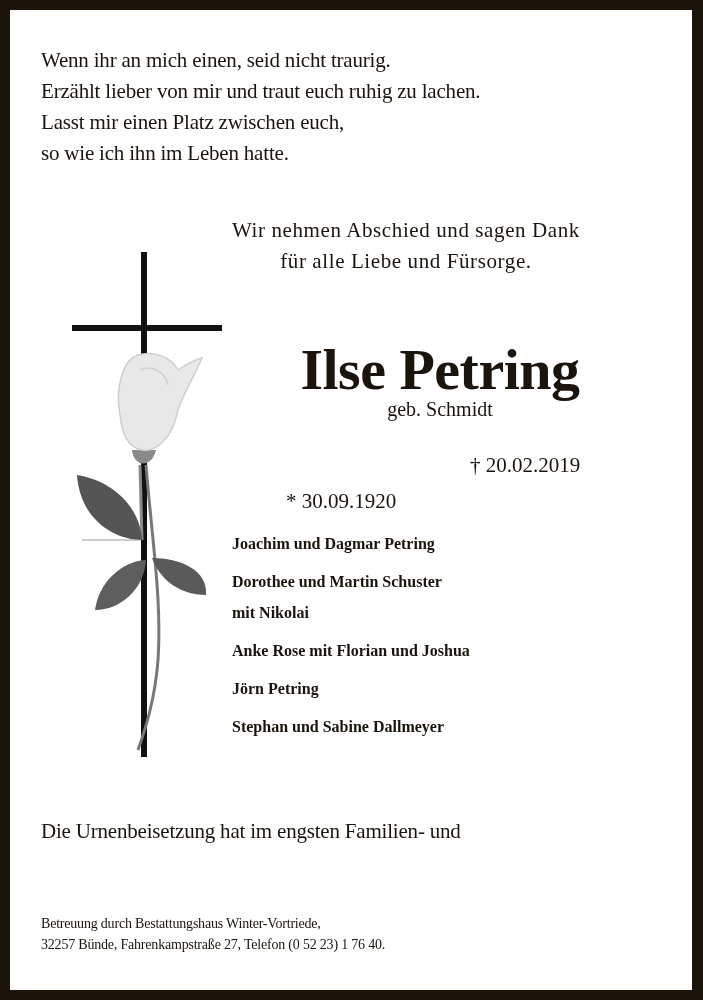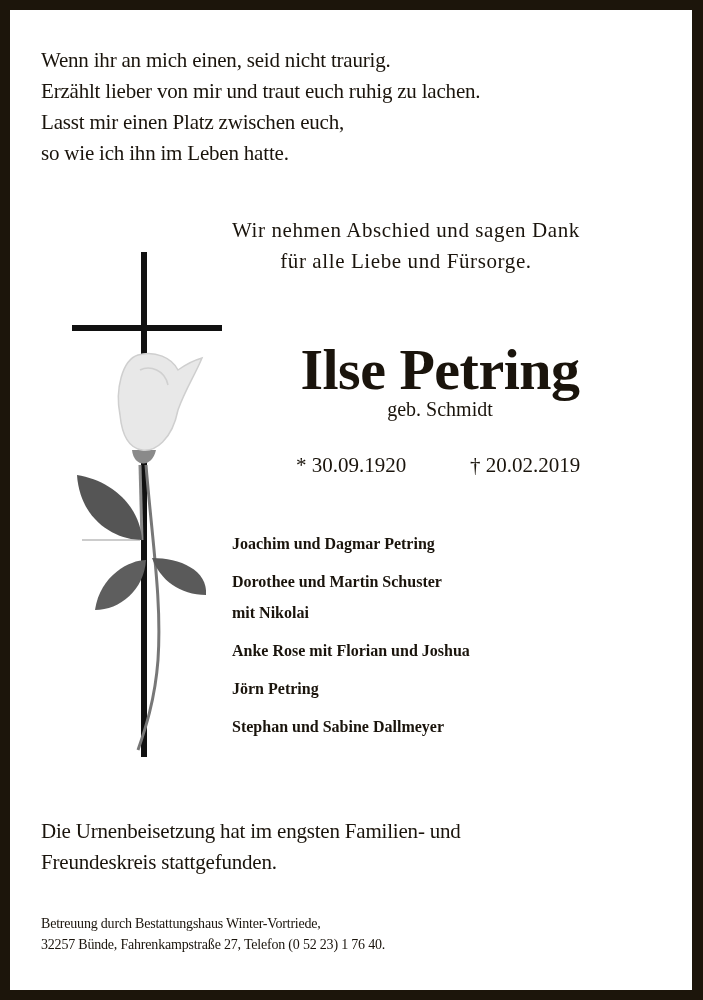--- a/index.html
+++ b/index.html
@@ -9,21 +9,21 @@
     background: #ffffff; color: #1a140c;
     font-family: "Liberation Serif", "DejaVu Serif", serif;
   }
   .poem { position: absolute; left: 31px; top: 35px; font-size: 21px; line-height: 31px; letter-spacing: -0.2px; }
   .poem div { white-space: nowrap; }
   .thanks { position: absolute; left: 222px; top: 205px; font-size: 21px; line-height: 31px; letter-spacing: 0.6px; }
   .thanks div { white-space: nowrap; text-align: center; }
   .name { position: absolute; left: 220px; width: 420px; top: 318px; text-align: center; font-size: 58px; font-weight: bold; line-height: 66px; letter-spacing: -0.5px; margin-top: 9px; }
   .maiden { position: absolute; left: 220px; width: 420px; top: 387px; text-align: center; font-size: 20px; line-height: 24px; }
   .dates { position: absolute; top: 442px; font-size: 21px; line-height: 26px; white-space: nowrap; }
-  .dates.birth { left: 286px; }
+  .dates.birth { left: 276px; margin-top: 36px; }
   .dates.death { left: 460px; }
   .mourners { position: absolute; left: 222px; top: 518px; font-size: 16px; font-weight: bold; line-height: 31px; }
   .mourners .entry { margin-bottom: 7px; white-space: nowrap; }
   .burial { position: absolute; left: 31px; top: 806px; font-size: 21px; line-height: 31px; letter-spacing: -0.2px; }
   .burial div { white-space: nowrap; }
   .undertaker { position: absolute; left: 31px; top: 903px; font-size: 14px; line-height: 21px; letter-spacing: -0.2px; }
   .undertaker div { white-space: nowrap; }
   .emblem { position: absolute; left: 50px; top: 230px; width: 170px; height: 520px; }
 </style>
 </head>
@@ -83,20 +83,19 @@
     <div class="entry">
       <div>Jörn Petring</div>
     </div>
     <div class="entry">
       <div>Stephan und Sabine Dallmeyer</div>
     </div>
   </div>
 
   <div class="burial">
     <div>Die Urnenbeisetzung hat im engsten Familien- und</div>
-    <div>Freundeskreis stattgefunden.</div>
   </div>
 
   <div class="undertaker">
     <div>Betreuung durch Bestattungshaus Winter-Vortriede,</div>
     <div>32257 Bünde, Fahrenkampstraße 27, Telefon (0 52 23) 1 76 40.</div>
   </div>
 </div>
 
 </body></html>

